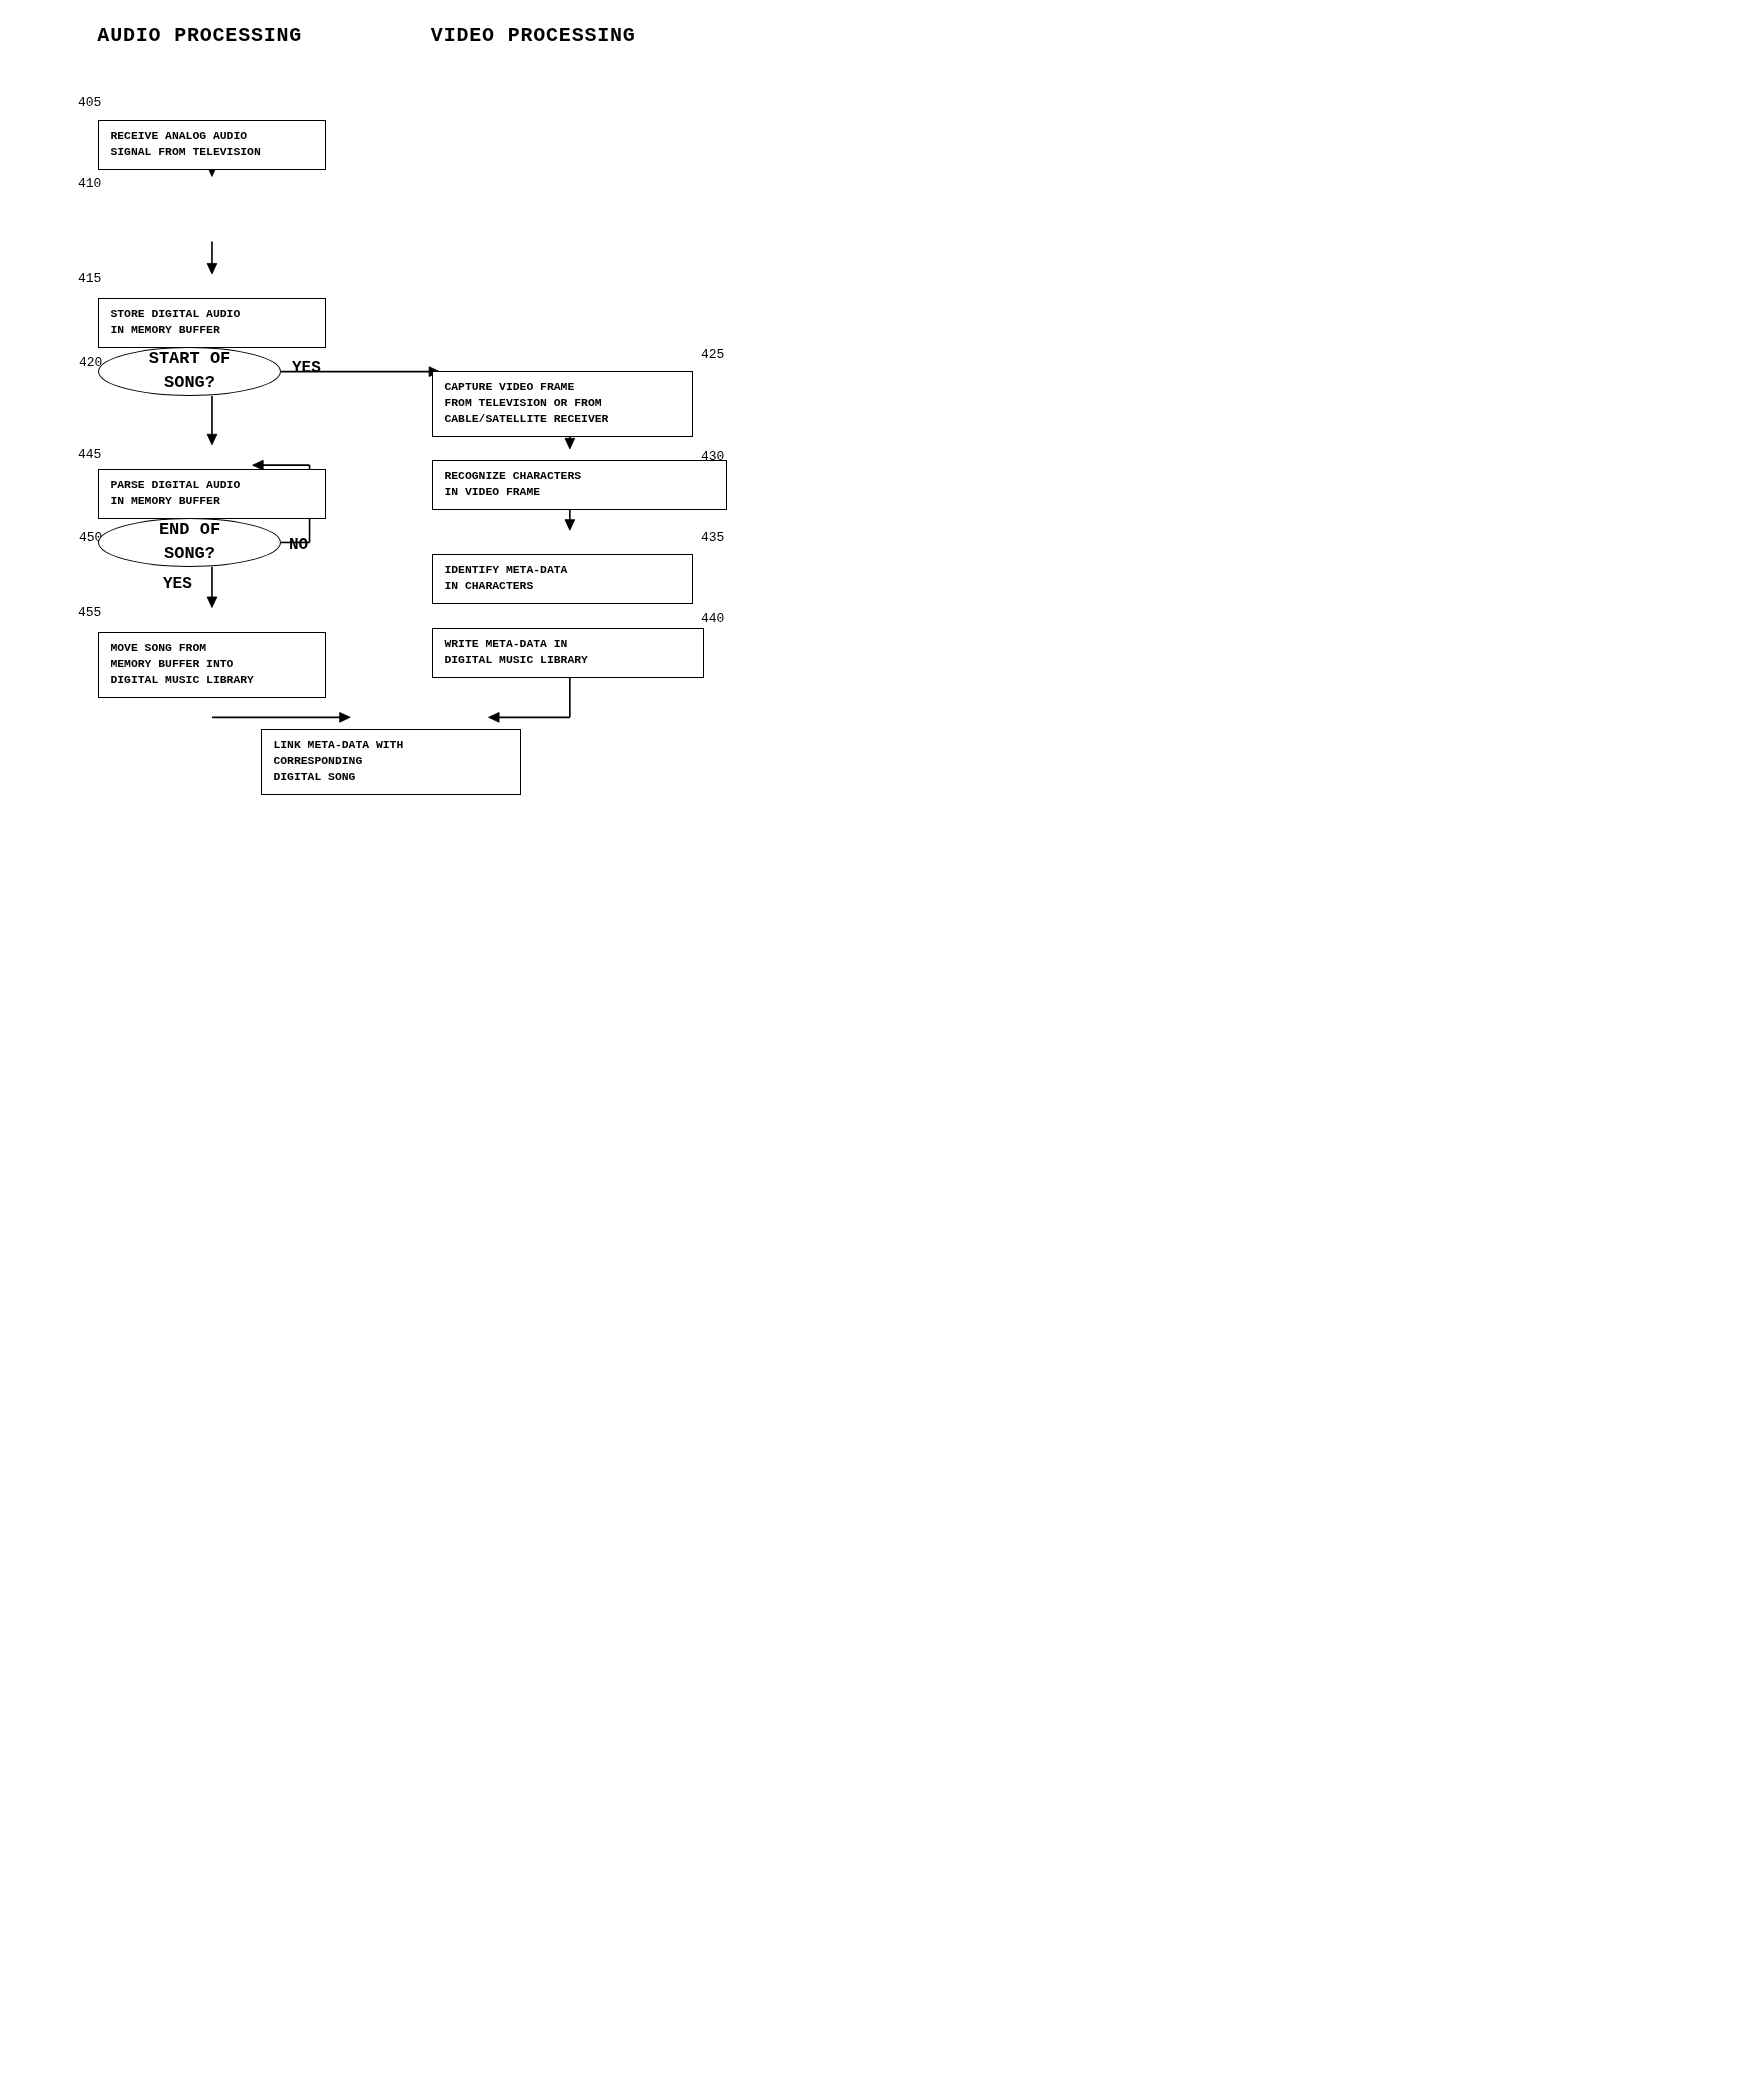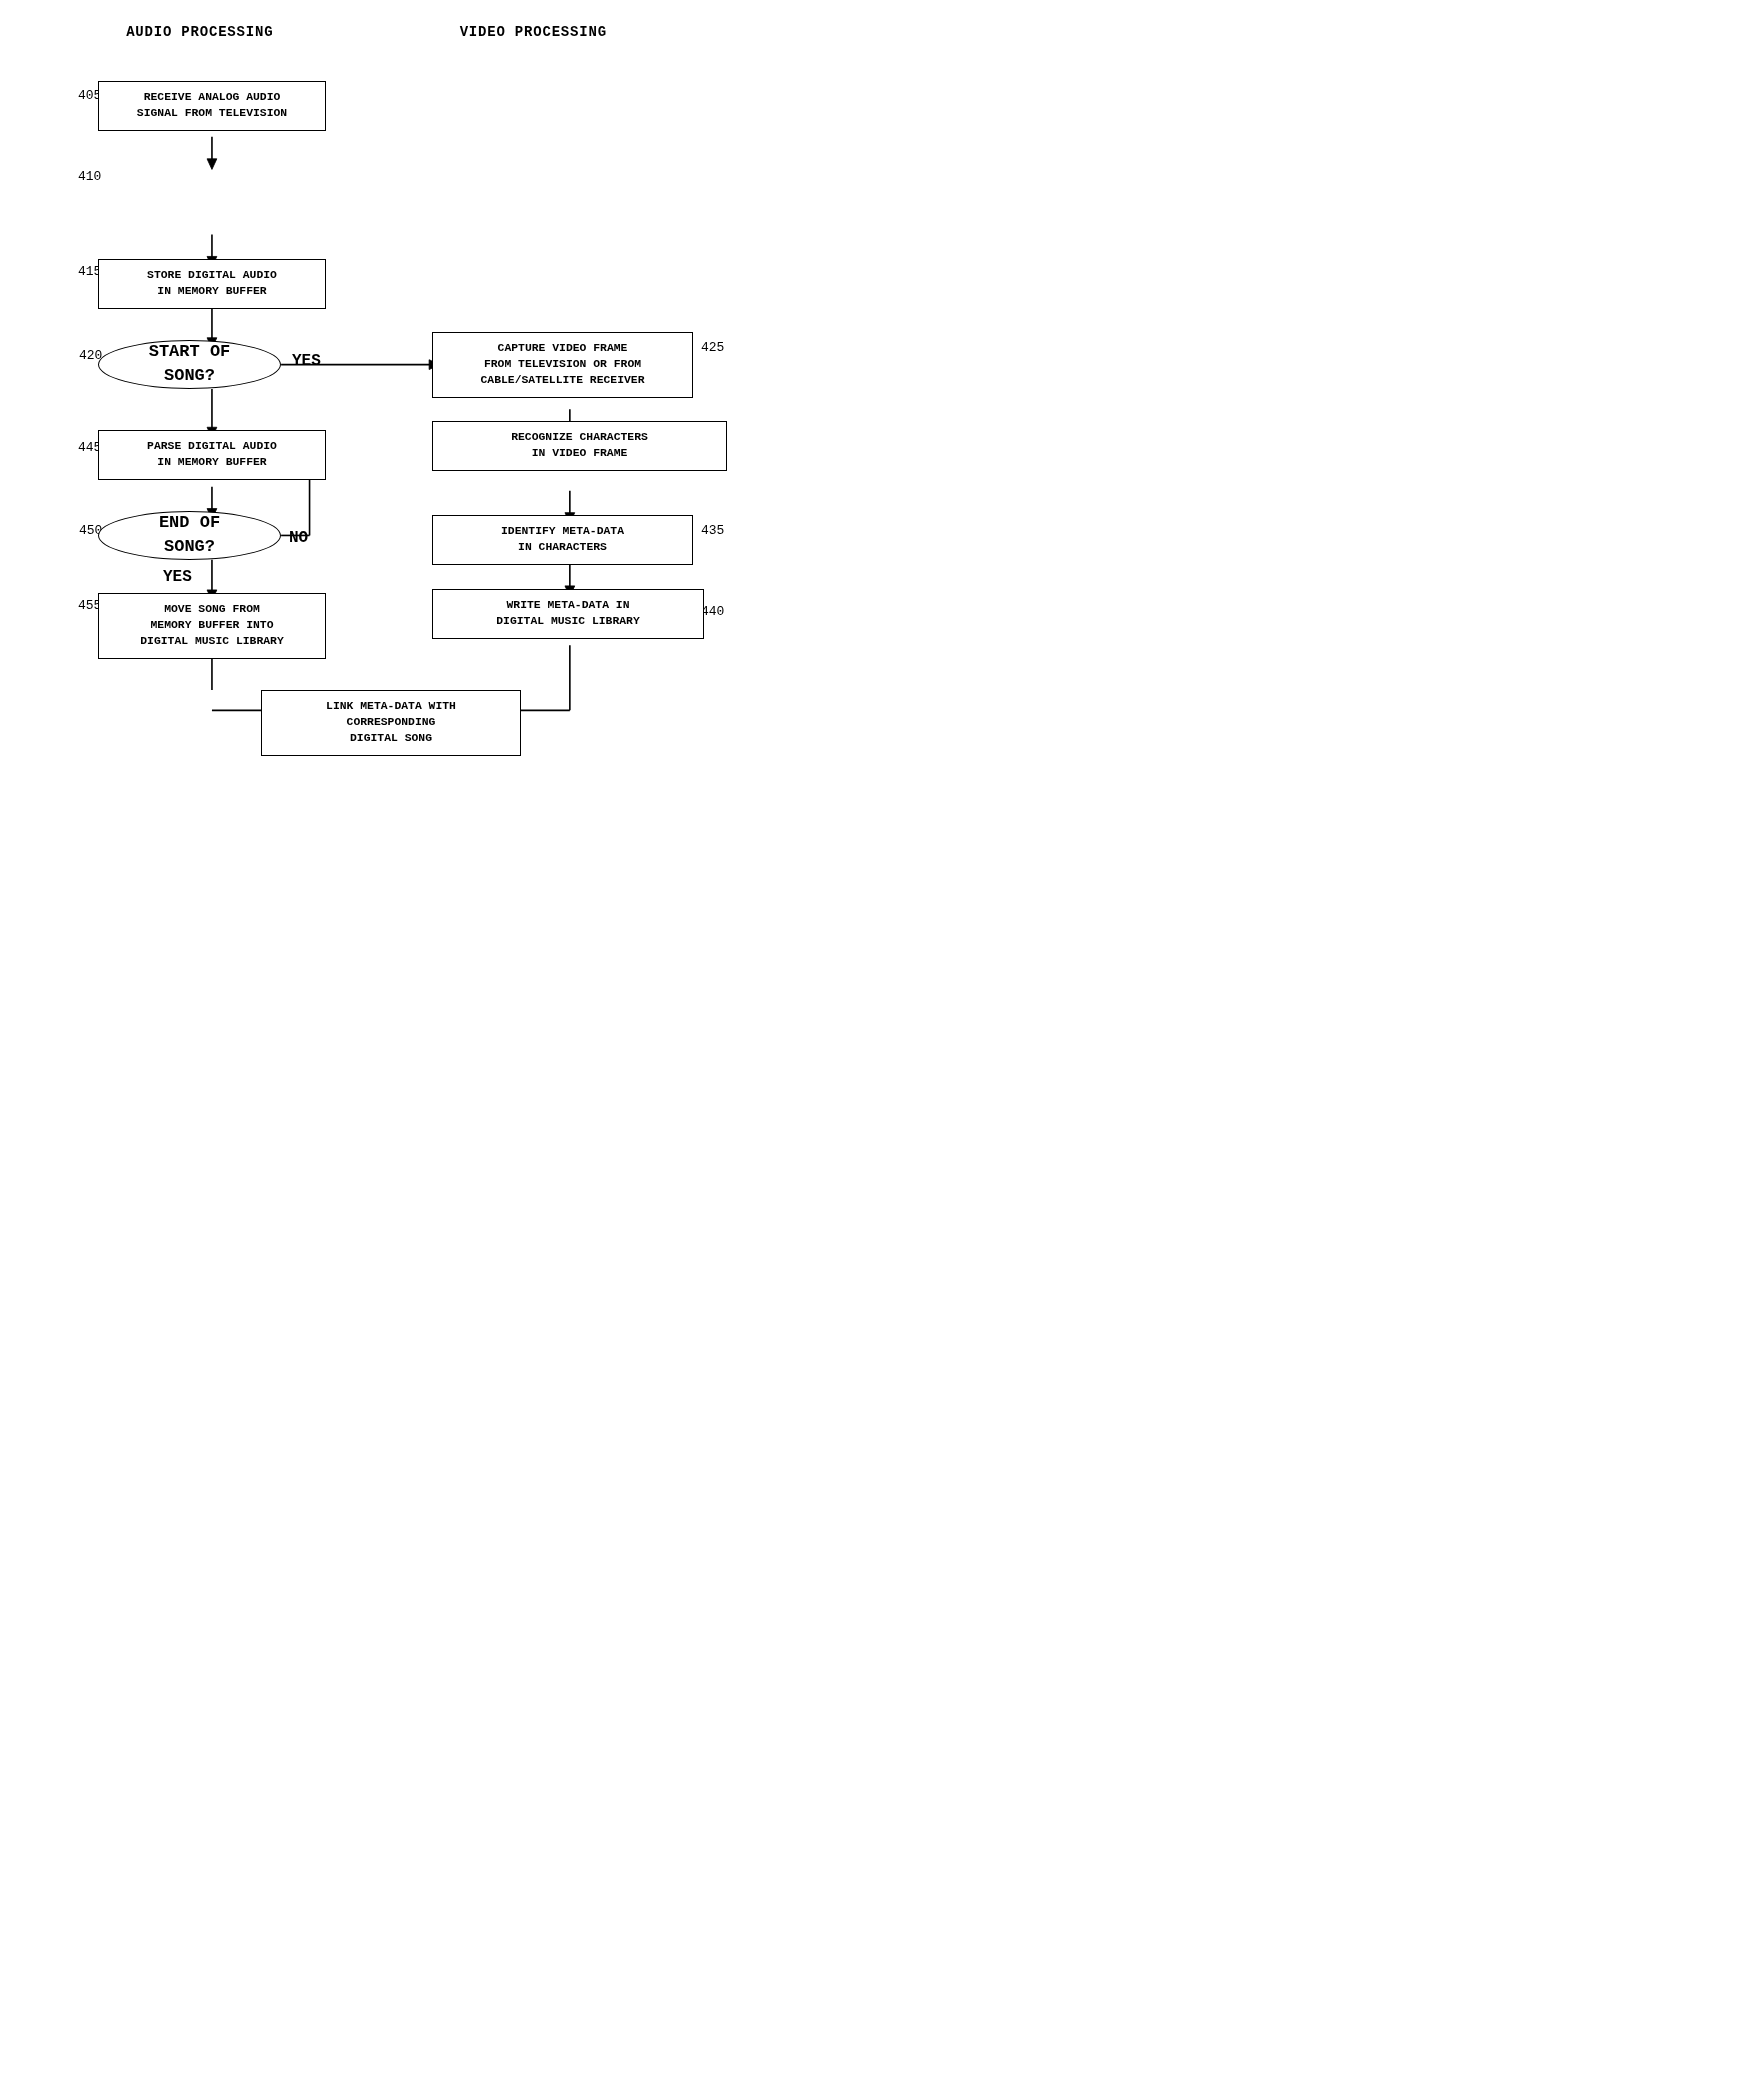--- a/index.html
+++ b/index.html
@@ -12,41 +12,42 @@
       position: relative;
     }
 
     .page-title-row {
       display: flex;
       justify-content: space-around;
       margin-bottom: 24.4px;
     }
 
     .column-title {
-      font-size: 14px;
+      font-size: 20px;
       font-weight: bold;
       letter-spacing: 0.8px;
       text-align: center;
     }
 
     .diagram {
       position: relative;
       width: 100%;
     }
 
     
     .flow-box {
       border: 1.6px solid #000;
       padding: 8.1px 11.4px;
       font-size: 11.4px;
       font-weight: bold;
-      text-align: center;
+      text-align: left;
       line-height: 1.4;
       background: #fff;
       position: absolute;
+      margin-top: 32px;
     }
 
     
     .flow-oval {
       border: 1.6px solid #000;
       border-radius: 50%;
       padding: 11.4px 16.3px;
       font-size: 17px;
       font-weight: bold;
       text-align: center;

